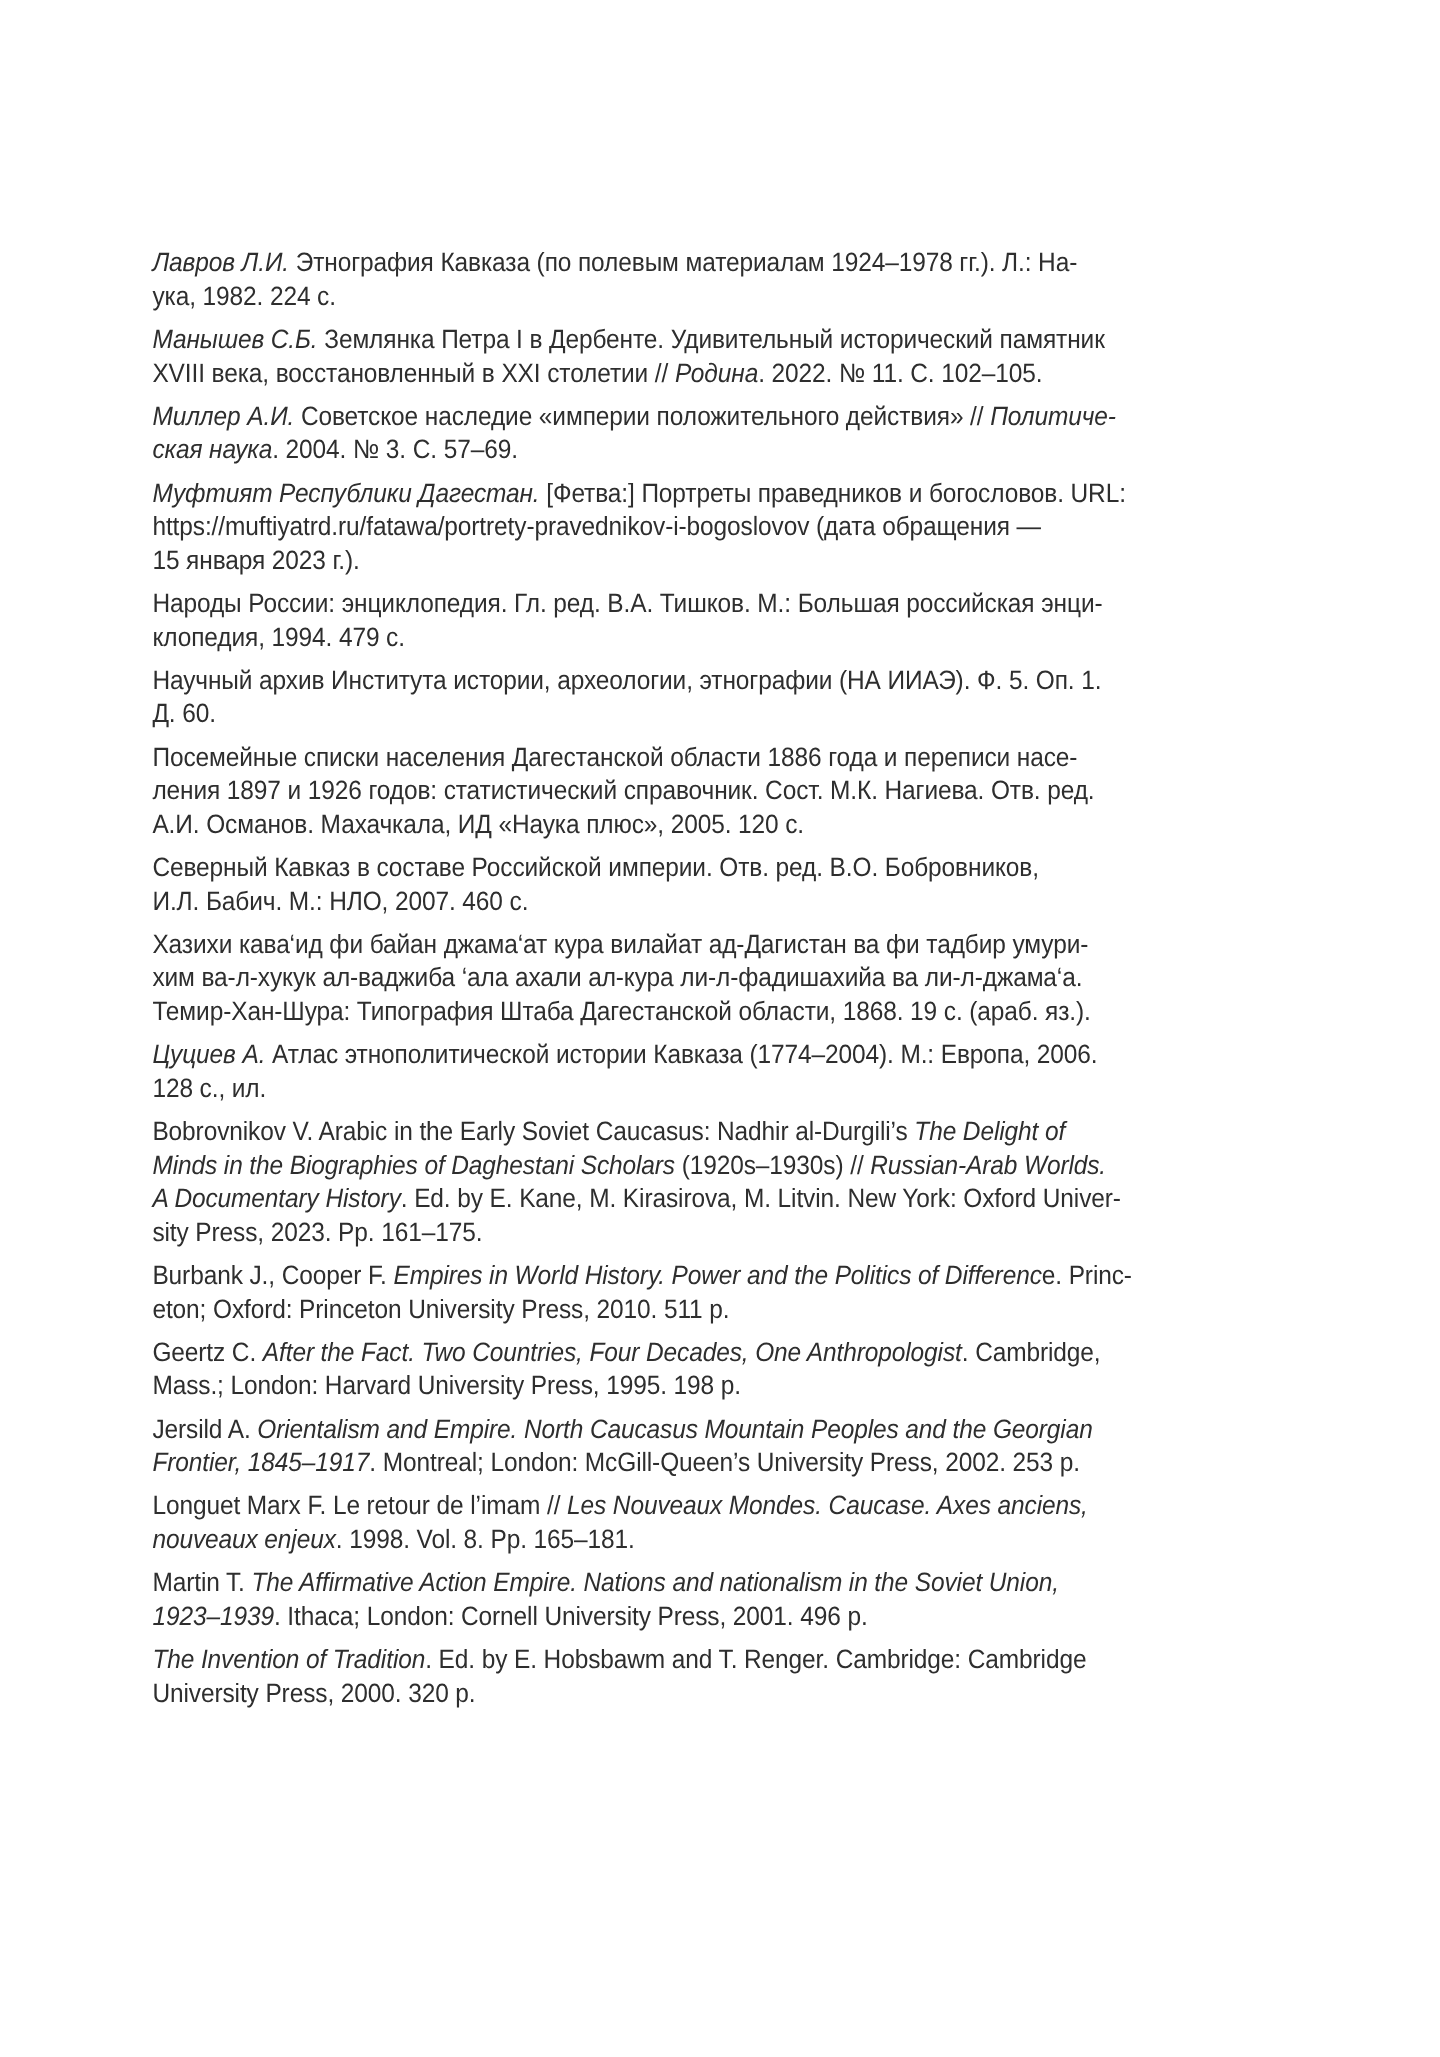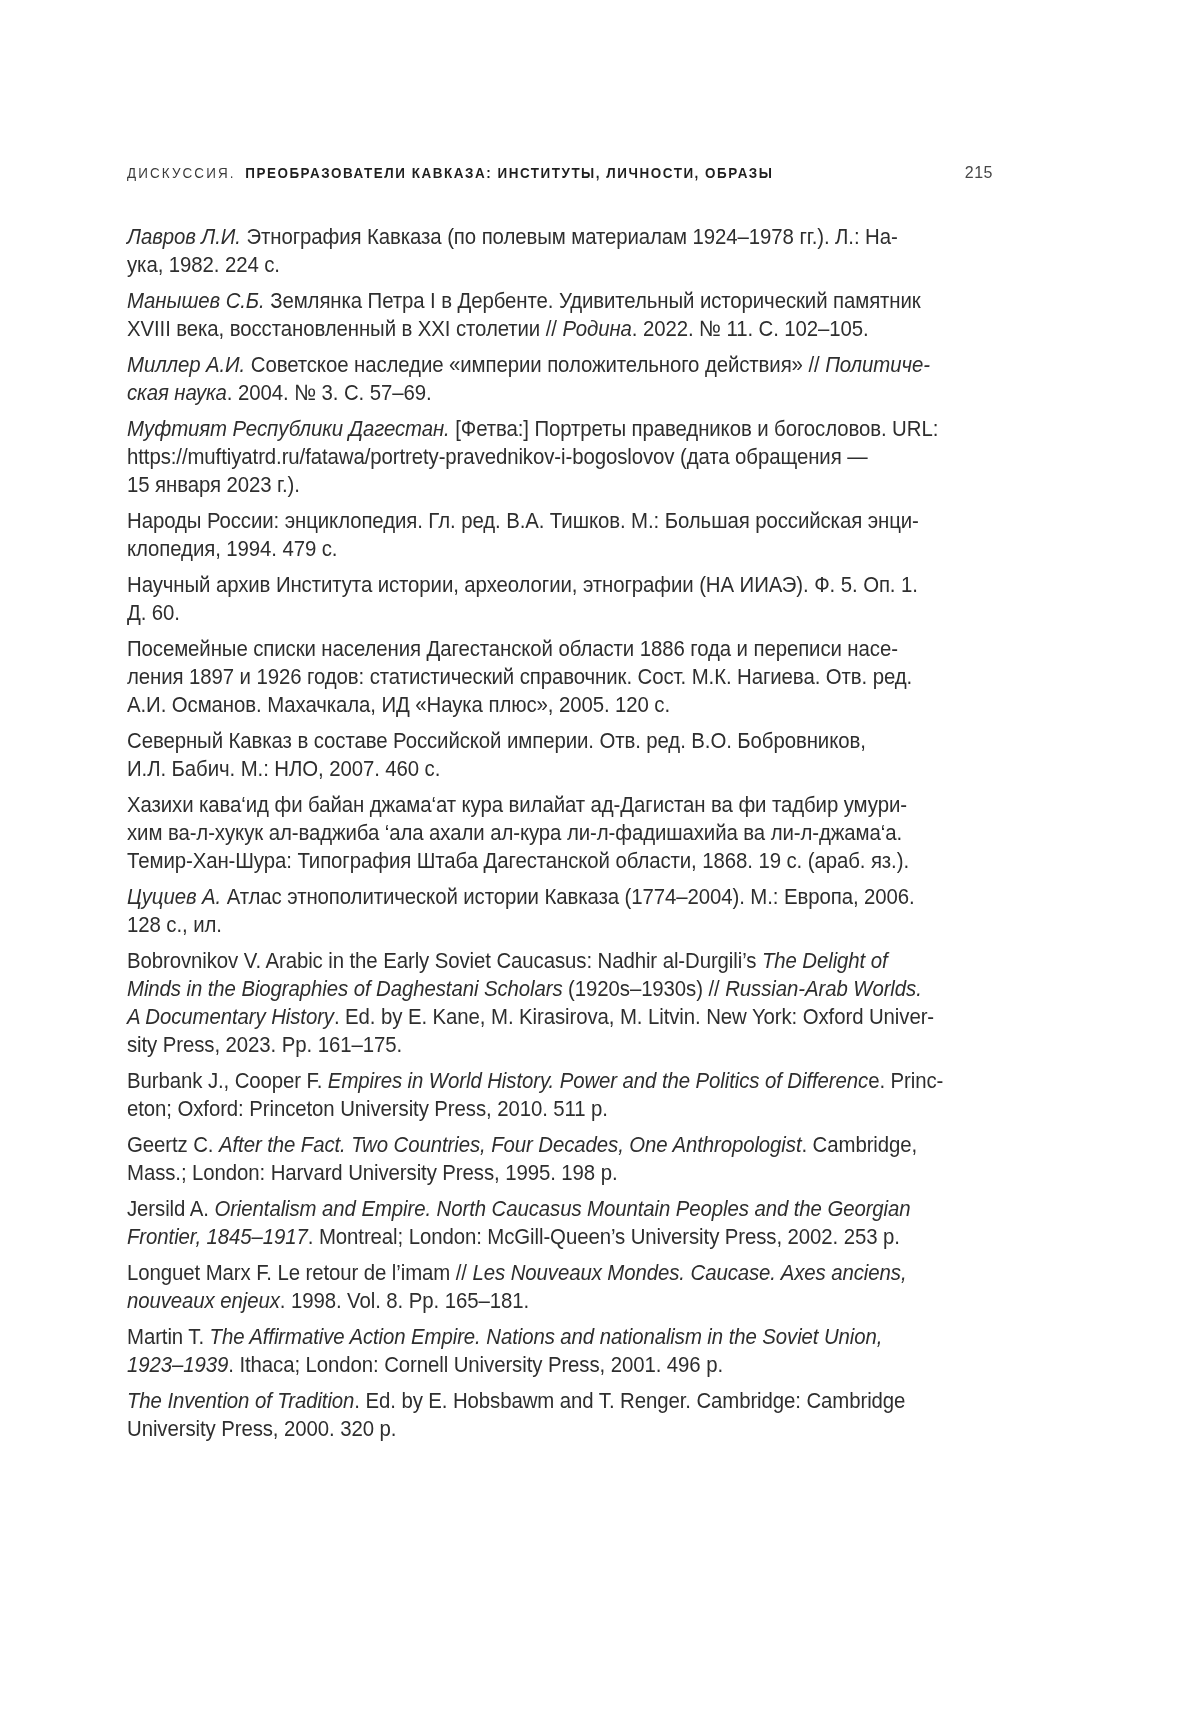--- a/index.html
+++ b/index.html
@@ -71,26 +71,20 @@
   }
   .it {
     font-style: italic;
   }
 </style>
 </head>
 <body>
 
 <div class="page">
 
-  <div class="header-row">
-    <div class="running-head">
-      <span class="section">ДИСКУССИЯ.</span><span class="title">ПРЕОБРАЗОВАТЕЛИ КАВКАЗА: ИНСТИТУТЫ, ЛИЧНОСТИ, ОБРАЗЫ</span>
-    </div>
-    <div class="folio">215</div>
-  </div>
 
   <div class="bib">
       <div class="entry">
         <div class="line"><span class="it">Лавров Л.И.</span><span> Этнография Кавказа (по полевым материалам 1924–1978 гг.). Л.: На-</span></div>
         <div class="line"><span>ука, 1982. 224 с.</span></div>
       </div>
       <div class="entry">
         <div class="line"><span class="it">Манышев С.Б.</span><span> Землянка Петра I в Дербенте. Удивительный исторический памятник</span></div>
         <div class="line"><span>XVIII века, восстановленный в XXI столетии // </span><span class="it">Родина</span><span>. 2022. № 11. С. 102–105.</span></div>
       </div>

